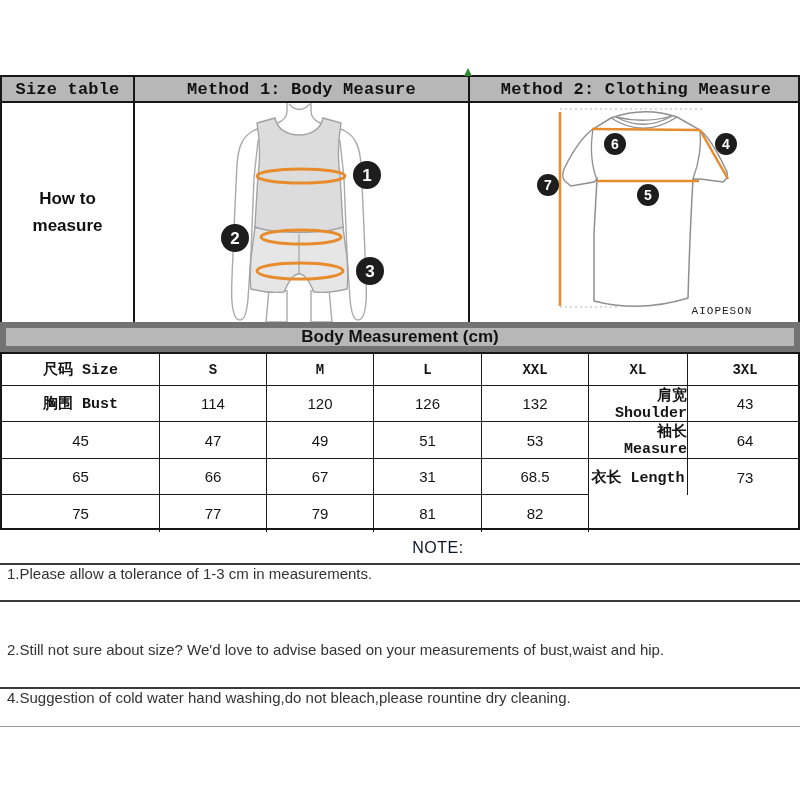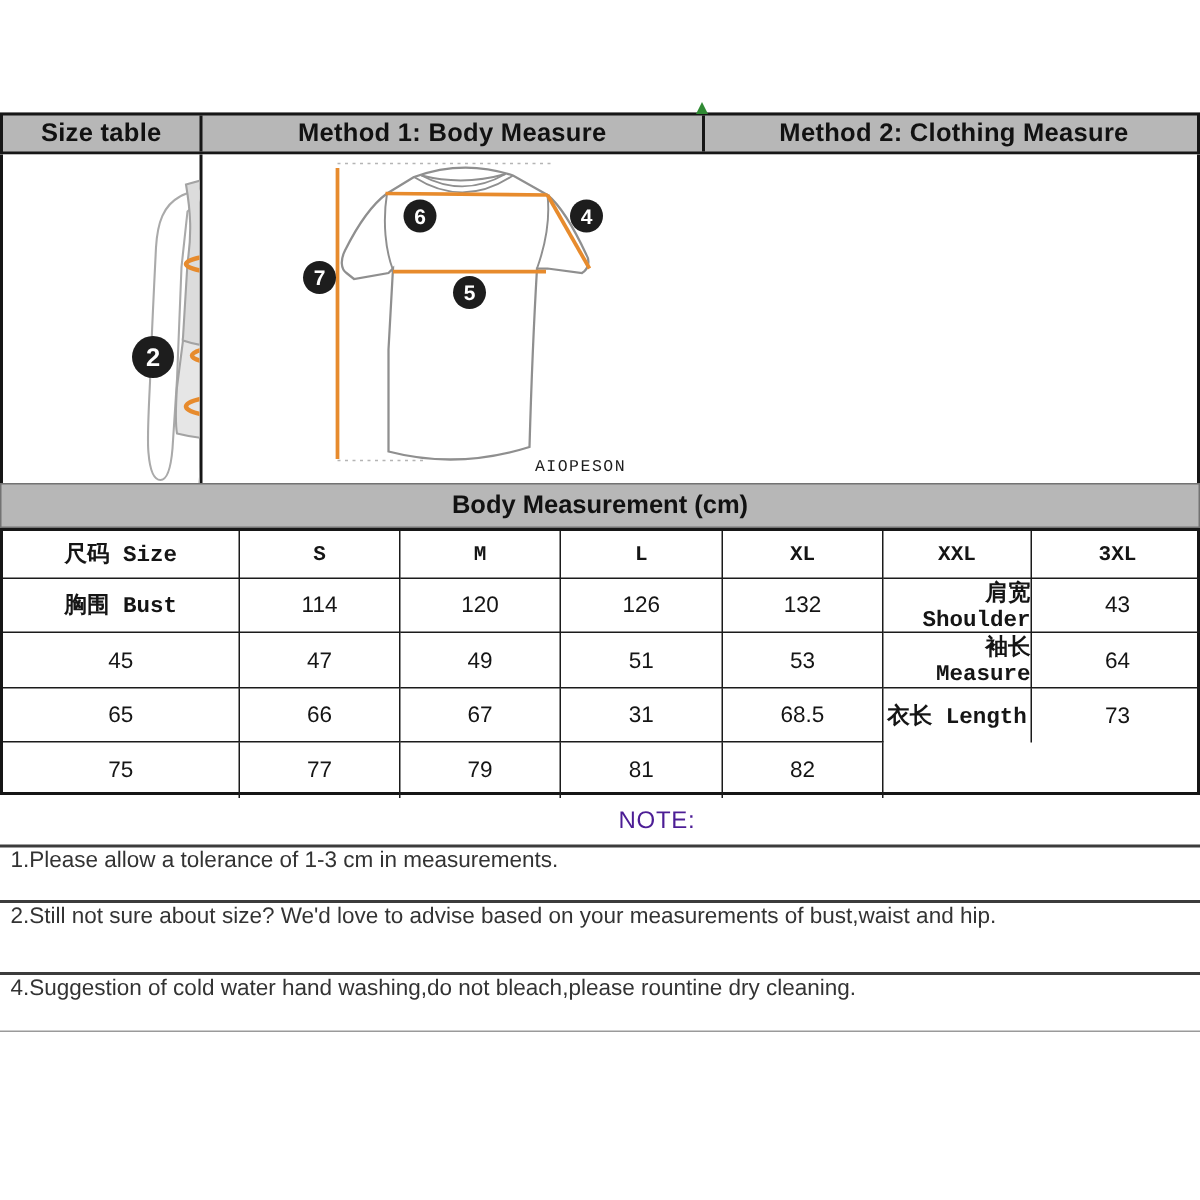--- a/index.html
+++ b/index.html
@@ -12,20 +12,21 @@
     overflow: hidden;
   }
 
   
   .hdr-row {
     position: absolute; left: 0; top: 75px;
     width: 800px; height: 28px;
     display: grid; grid-template-columns: 133px 335px 332px;
     border: 2px solid #161616;
     background: #b7b7b7;
+    font-family: Liberation Mono, monospace;
   }
   .hdr-cell {
     display: flex; align-items: center; justify-content: center;
     font-weight: bold; font-size: 17px; color: #121212;
     border-right: 2px solid #161616;
     letter-spacing: 0.2px;
   }
   .hdr-cell:last-child { border-right: none; }
 
   
@@ -44,21 +45,21 @@
   .how-to {
     display: flex; flex-direction: column; align-items: center; justify-content: center;
     font-weight: bold; font-size: 17px; color: #111; line-height: 1.55;
   }
 
   
   .measure-bar {
     position: absolute; left: 0; top: 322px;
     width: 800px; height: 30px;
     background: #b7b7b7;
-    border: 1px solid #737373;
+    border: 6px solid #737373;
     display: flex; align-items: center; justify-content: center;
     font-weight: bold; font-size: 17px; color: #121212;
   }
 
   
   .size-table {
     position: absolute; left: 0; top: 352px;
     width: 800px; height: 178px;
     display: grid;
     grid-template-columns: 158px 107px 107px 108px 107px 99px 114px;
@@ -85,21 +86,21 @@
     border-bottom: 2px solid #3c3c3c;
   }
   .note-title { font-size: 16px; letter-spacing: 0.5px; transform: translateX(38px); }
   .note-row {
     display: flex; 
     border-bottom: 2px solid #3c3c3c;
     font-size: 15px; color: #333333;
     padding-left: 7px;
   }
   .note-row.r1 { height: 37px; }
-  .note-row.r2 { height: 48px; }
+  .note-row.r2 { height: 48px; margin-top: 39px; }
   .note-row.r3 { height: 38px; border-bottom: 1px solid #9a9a9a; }
 
   svg text { font-family: "Liberation Sans", sans-serif; }
   .marker-num { font-weight: bold; fill: #ffffff; }
   .brand-text { font-family: "Liberation Mono", "DejaVu Sans Mono", monospace; letter-spacing: 1px; fill: #1c1c1c; }
 </style>
 </head>
 <body>
 
 <div class="sheet">
@@ -109,20 +110,24 @@
   </svg>
 
   <div class="hdr-row">
     <div class="hdr-cell">Size table</div>
     <div class="hdr-cell">Method 1: Body  Measure</div>
     <div class="hdr-cell">Method 2: Clothing Measure</div>
   </div>
 
   <div class="illus-row">
 
+    <div class="illus-cell how-to">
+      <span>How to</span>
+      <span>measure</span>
+    </div>
 
     <div class="illus-cell">
       <svg width="335" height="219" viewBox="0 0 335 219">
 
         <g stroke="#aaaaaa" stroke-width="1.4" fill="none">
           <path d="M152,0 L152,8 Q152,16 143,20"></path>
           <path d="M176,0 L176,8 Q176,16 185,20"></path>
           <path d="M154,1 Q164,12 175,1"></path>
         </g>
 
@@ -203,22 +208,22 @@
 
   <div class="measure-bar">
     <span>Body Measurement (cm)</span>
   </div>
 
   <div class="size-table">
     <div class="st-cell st-label">尺码 Size</div>
     <div class="st-cell st-size">S</div>
     <div class="st-cell st-size">M</div>
     <div class="st-cell st-size">L</div>
+    <div class="st-cell st-size">XXL</div>
     <div class="st-cell st-size">XL</div>
-    <div class="st-cell st-size">XXL</div>
     <div class="st-cell st-size">3XL</div>
 
     <div class="st-cell st-label">胸围 Bust</div>
     <div class="st-cell st-num">114</div>
     <div class="st-cell st-num">120</div>
     <div class="st-cell st-num">126</div>
     <div class="st-cell st-num">132</div>
 
     <div class="st-cell st-label">肩宽 Shoulder</div>
     <div class="st-cell st-num">43</div>
@@ -240,21 +245,21 @@
     <div class="st-cell st-num last-row">73</div>
     <div class="st-cell st-num last-row">75</div>
     <div class="st-cell st-num last-row">77</div>
     <div class="st-cell st-num last-row">79</div>
     <div class="st-cell st-num last-row">81</div>
     <div class="st-cell st-num last-row">82</div>
   </div>
 
   <div class="notes">
     <div class="note-title-row">
-      <span class="note-title" style="color:#4c1d95">NOTE:</span>
+      <span class="note-title" style="color:#0f172a">NOTE:</span>
     </div>
     <div class="note-row r1">
       <span>1.Please allow a tolerance of 1-3 cm in measurements.</span>
     </div>
     <div class="note-row r2">
       <span>2.Still not sure about size? We'd love to advise based on your measurements of bust,waist and hip.</span>
     </div>
     <div class="note-row r3">
       <span>4.Suggestion of cold water hand washing,do not bleach,please rountine dry cleaning.</span>
     </div>

